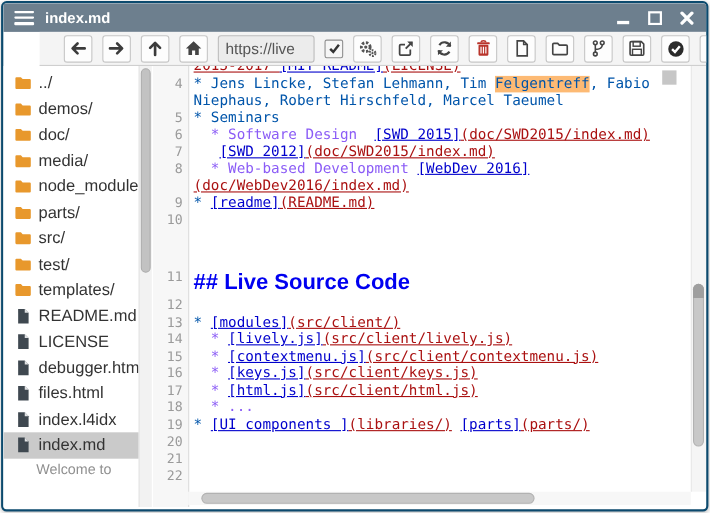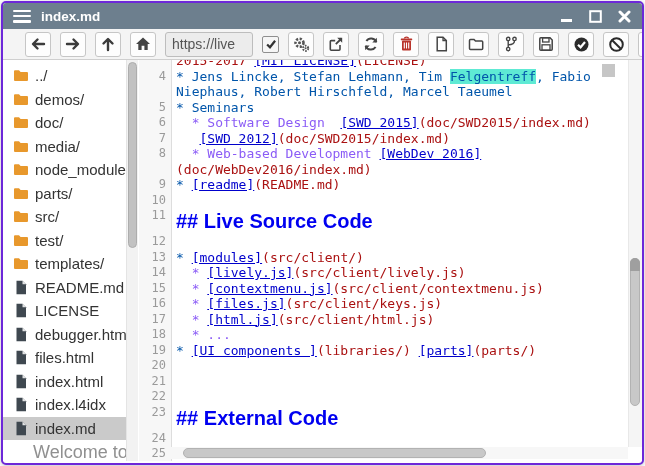--- a/index.html
+++ b/index.html
@@ -1,55 +1,55 @@
 <!DOCTYPE html>
 <html><head>
 <meta charset="utf-8">
 <style>
   html,body{margin:0;padding:0;background:#fff;width:645px;height:466px;overflow:hidden;
     font-family:"Liberation Sans",sans-serif;}
   .window{position:absolute;left:1px;top:1px;width:639px;height:460px;background:#fff;
-    border:2px solid #6d28d9;border-radius:5px;overflow:hidden;box-shadow:0 1px 4px rgba(0,0,0,.25);}
+    border:2px solid #0c4a6e;border-radius:5px;overflow:hidden;box-shadow:0 1px 4px rgba(0,0,0,.25);}
   
   .titlebar{height:26px;background:#6d7f8e;display:flex;align-items:center;padding:0 10px;}
   .hamburger{width:18px;height:13px;display:flex;flex-direction:column;justify-content:space-between;cursor:pointer;}
   .hamburger div{height:2.6px;background:#fff;border-radius:1px;}
   .win-title{color:#fff;font-weight:bold;font-size:13.5px;margin-left:10px;flex:1;}
   .winbtn{width:16px;height:16px;margin-left:13px;display:flex;align-items:center;justify-content:center;cursor:pointer;}
   
   .toolbar{height:30px;background:#f4f4f4;border-bottom:1px solid #cfcfcf;display:flex;
-    align-items:center;padding:0 22px;gap:9px;}
+    align-items:center;padding:0 22px;gap:9px;margin-left:33px;}
   .tbtn{width:26px;height:25px;background:#fdfdfd;border:1px solid #c6c6c6;border-radius:3px;
     display:flex;align-items:center;justify-content:center;box-sizing:border-box;cursor:pointer;flex:0 0 auto;}
   .url{width:88px;height:25px;box-sizing:border-box;border:1px solid #bdbdbd;border-radius:3px;
     background:#ececec;color:#555;font-size:14px;padding:0 0 0 6px;font-family:"Liberation Sans",sans-serif;}
   .cbx{width:15px;height:15px;background:#f6f6f6;border:1px solid #8f8f8f;border-radius:2px;
     display:flex;align-items:center;justify-content:center;flex:0 0 auto;cursor:pointer;}
   
   .main{display:flex;height:401px;}
   .sidebar{position:relative;width:136px;box-sizing:border-box;background:#fff;padding-top:4px;overflow:hidden;}
   .side-item{height:23.5px;display:flex;align-items:center;gap:6px;padding-left:10px;
     font-size:15px;color:#333;white-space:nowrap;overflow:hidden;width:124px;box-sizing:border-box;cursor:pointer;}
   .side-item.selected{background:#cacaca;}
   .side-item .fi{flex:0 0 auto;}
-  .preview{margin:2px 0 0 30px;font-size:18px;color:#909090;}
+  .preview{margin:2px 0 0 30px;font-size:13px;color:#909090;}
   .sb-track{position:absolute;top:0;bottom:0;right:1px;width:11px;background:#f2f2f2;border-left:1px solid #e4e4e4;}
   .sb-thumb{position:absolute;left:1px;width:9px;border-radius:5px;background:#c2c2c2;border:1px solid #adadad;box-sizing:border-box;}
   
   .editor{position:relative;flex:1;background:#fff;overflow:hidden;}
   .gutter-bg{position:absolute;left:0;top:0;bottom:0;width:32px;background:#f7f7f7;border-right:1px solid #ddd;}
   .lines{position:absolute;left:0;top:-7px;right:14px;}
   .code-row{display:flex;height:15.5px;align-items:flex-start;}
-  .code-row.hrow{height:26px;}
+  .code-row.hrow{height:26px;margin-top:36px;}
   .gut{width:27px;flex:0 0 auto;text-align:right;padding-right:10px;color:#9a9a9a;
     font:12px "DejaVu Sans Mono",monospace;line-height:15.5px;}
   .code{white-space:pre;font:13px "DejaVu Sans Mono",monospace;line-height:15.5px;color:#333;}
-  .code .u{color:#aa1111;} .code .l1{color:#0055aa;} .code .l2{color:#8b5cf6;}
+  .code .u{color:#aa1111;text-decoration:underline;} .code .l1{color:#0055aa;} .code .l2{color:#8b5cf6;}
   .code .lk{color:#0000cc;text-decoration:underline;}
-  .code .hl{background:#5eead4;}
+  .code .hl{background:#fdba74;}
   .code .plain{color:#333;}
   .code .h{color:#0000f0;font:bold 20px "Liberation Sans",sans-serif;line-height:26px;}
   
   .v-track{position:absolute;top:0;bottom:14px;right:0;width:13px;background:#f5f5f5;border-left:1px solid #e8e8e8;}
   .v-thumb{position:absolute;left:1px;width:10px;top:198px;height:148px;background:#c8c8c8;
     border:1px solid #b2b2b2;border-radius:5px;box-sizing:border-box;}
   .v-anno-cap{position:absolute;left:1px;width:10px;top:198px;height:13px;background:#9f9f9f;border-radius:5px 5px 0 0;}
   .anno-float{position:absolute;top:4px;right:27px;width:13px;height:13px;background:#c6c6c6;}
   .h-track{position:absolute;left:32px;right:14px;bottom:2px;height:12px;background:#f7f7f7;}
   .h-thumb{position:absolute;left:12px;top:1px;width:303px;height:10px;background:#c8c8c8;
@@ -278,47 +278,41 @@
           <div class="side-item">
             <svg width="16" height="15" class="fi">
               <use href="#i-file"></use>
             </svg>
             <span class="flabel">files.html</span>
           </div>
           <div class="side-item">
             <svg width="16" height="15" class="fi">
               <use href="#i-file"></use>
             </svg>
-            <span class="flabel">index.html</span>
-          </div>
-          <div class="side-item">
-            <svg width="16" height="15" class="fi">
-              <use href="#i-file"></use>
-            </svg>
             <span class="flabel">index.l4idx</span>
           </div>
           <div class="side-item selected">
             <svg width="16" height="15" class="fi">
               <use href="#i-file"></use>
             </svg>
             <span class="flabel">index.md</span>
           </div>
         </div>
       <div class="preview">Welcome to</div>
       <div class="sb-track">
         <div class="sb-thumb" style="top:2px;height:186px;"></div>
       </div>
     </div>
 
     <div class="editor">
       <div class="gutter-bg"></div>
       <div class="lines">
           <div class="code-row">
             <span class="gut"></span>
-            <span class="code"><span class="u">2015-2017 </span><span class="lk">[MIT LICENSE]</span><span class="u">(LICENSE)</span></span>
+            <span class="code"><span class="u">2015-2017 </span><span class="lk">[MIT README]</span><span class="u">(LICENSE)</span></span>
           </div>
           <div class="code-row">
             <span class="gut">4</span>
             <span class="code"><span class="l1">* Jens Lincke, Stefan Lehmann, Tim </span><span class="l1 hl">Felgentreff</span><span class="l1">, Fabio</span></span>
           </div>
           <div class="code-row">
             <span class="gut"></span>
             <span class="code"><span class="l1">Niephaus, Robert Hirschfeld, Marcel Taeumel</span></span>
           </div>
           <div class="code-row">
@@ -364,21 +358,21 @@
           <div class="code-row">
             <span class="gut">14</span>
             <span class="code"><span class="l2">  * </span><span class="lk">[lively.js]</span><span class="u">(src/client/lively.js)</span></span>
           </div>
           <div class="code-row">
             <span class="gut">15</span>
             <span class="code"><span class="l2">  * </span><span class="lk">[contextmenu.js]</span><span class="u">(src/client/contextmenu.js)</span></span>
           </div>
           <div class="code-row">
             <span class="gut">16</span>
-            <span class="code"><span class="l2">  * </span><span class="lk">[files.js]</span><span class="u">(src/client/keys.js)</span></span>
+            <span class="code"><span class="l2">  * </span><span class="lk">[keys.js]</span><span class="u">(src/client/keys.js)</span></span>
           </div>
           <div class="code-row">
             <span class="gut">17</span>
             <span class="code"><span class="l2">  * </span><span class="lk">[html.js]</span><span class="u">(src/client/html.js)</span></span>
           </div>
           <div class="code-row">
             <span class="gut">18</span>
             <span class="code"><span class="l2">  * ...</span></span>
           </div>
           <div class="code-row">

